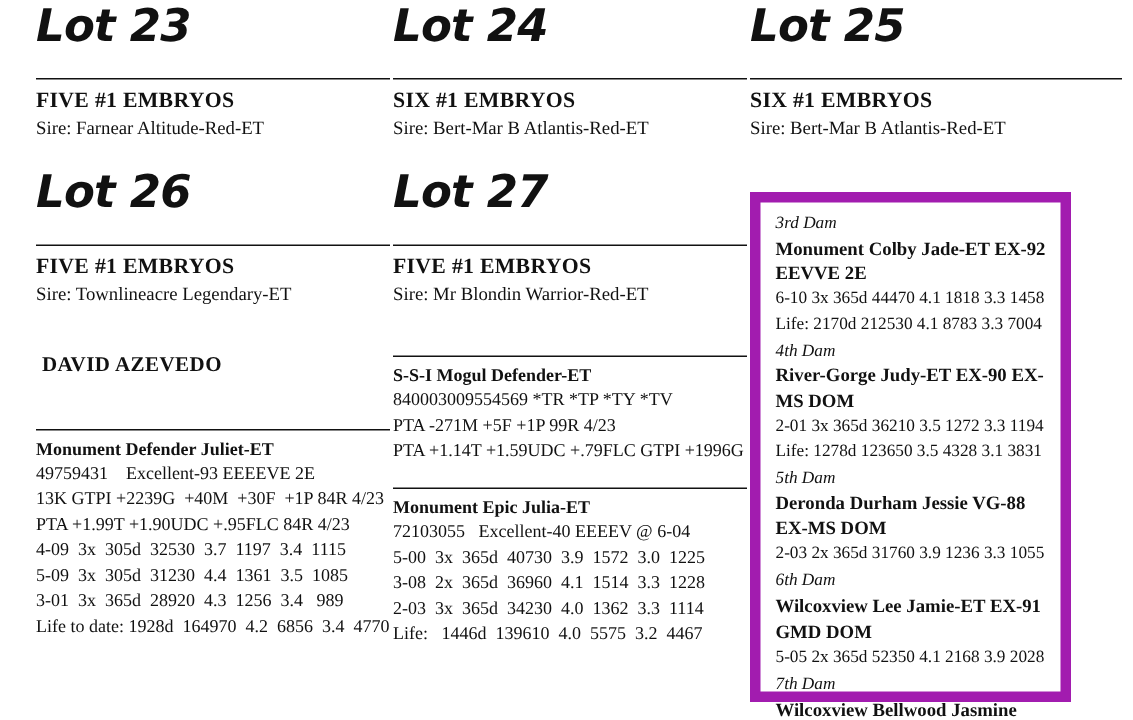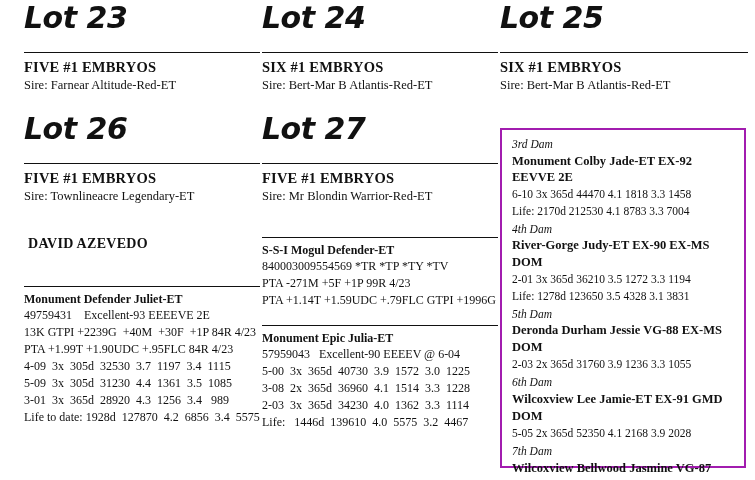--- a/index.html
+++ b/index.html
@@ -69,23 +69,23 @@
   }
 
   
   .b { position: absolute; }
 
   
   .ped-box {
     position: absolute;
     left: 500px;
     top: 128px;
-    width: 246px;
+    width: 214px;
     height: 340px;
-    border: 2px solid #a21caf;
+    border: 7px solid #a21caf;
     box-sizing: border-box;
     padding: 7px 8px 4px 10px;
   }
   .dam-label {
     font-family: "Liberation Serif", serif;
     font-size: 11.5px;
     font-style: italic;
     margin: 0;
     line-height: 1.35;
   }
@@ -133,21 +133,21 @@
 
   <div class="b" style="left:24px; top:286px; width:236px;">
     <hr class="rule">
     <div class="cow-name" style="margin-top:5px;">Monument Defender Juliet-ET</div>
     <div class="data-line">49759431    Excellent-93 EEEEVE 2E</div>
     <div class="data-line">13K GTPI +2239G  +40M  +30F  +1P 84R 4/23</div>
     <div class="data-line">PTA +1.99T +1.90UDC +.95FLC 84R 4/23</div>
     <div class="data-line">4-09  3x  305d  32530  3.7  1197  3.4  1115</div>
     <div class="data-line">5-09  3x  305d  31230  4.4  1361  3.5  1085</div>
     <div class="data-line">3-01  3x  365d  28920  4.3  1256  3.4   989</div>
-    <div class="data-line">Life to date: 1928d  127870  4.2  6856  3.4  5575</div>
+    <div class="data-line">Life to date: 1928d  164970  4.2  6856  3.4  4770</div>
   </div>
 
   <div class="b" style="left:262px; top:2px; width:236px;">
     <div class="lot-title">Lot 24</div>
   </div>
   <div class="b" style="left:262px; top:52px; width:236px;">
     <hr class="rule">
     <div class="embryo-head" style="margin-top:6px;">SIX #1 EMBRYOS</div>
     <div class="sire">Sire: Bert-Mar B Atlantis-Red-ET</div>
   </div>
@@ -165,21 +165,21 @@
     <hr class="rule">
     <div class="cow-name" style="margin-top:5px;">S-S-I Mogul Defender-ET</div>
     <div class="data-line">840003009554569 *TR *TP *TY *TV</div>
     <div class="data-line">PTA -271M +5F +1P 99R 4/23</div>
     <div class="data-line">PTA +1.14T +1.59UDC +.79FLC GTPI +1996G</div>
   </div>
 
   <div class="b" style="left:262px; top:325px; width:236px;">
     <hr class="rule">
     <div class="cow-name" style="margin-top:5px;">Monument Epic Julia-ET</div>
-    <div class="data-line">57959043   Excellent-90 EEEEV @ 6-04</div>
+    <div class="data-line">72103055   Excellent-40 EEEEV @ 6-04</div>
     <div class="data-line">5-00  3x  365d  40730  3.9  1572  3.0  1225</div>
     <div class="data-line">3-08  2x  365d  36960  4.1  1514  3.3  1228</div>
     <div class="data-line">2-03  3x  365d  34230  4.0  1362  3.3  1114</div>
     <div class="data-line">Life:   1446d  139610  4.0  5575  3.2  4467</div>
   </div>
 
   <div class="b" style="left:500px; top:2px; width:248px;">
     <div class="lot-title">Lot 25</div>
   </div>
   <div class="b" style="left:500px; top:52px; width:248px;">

